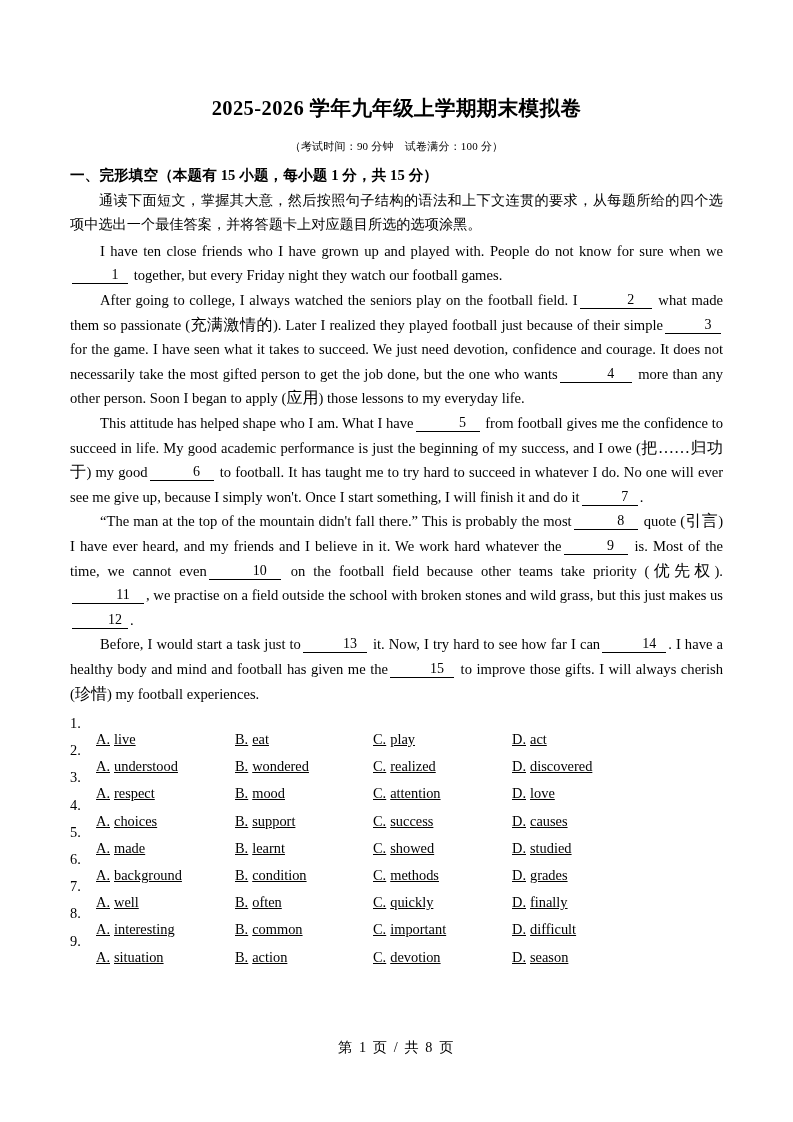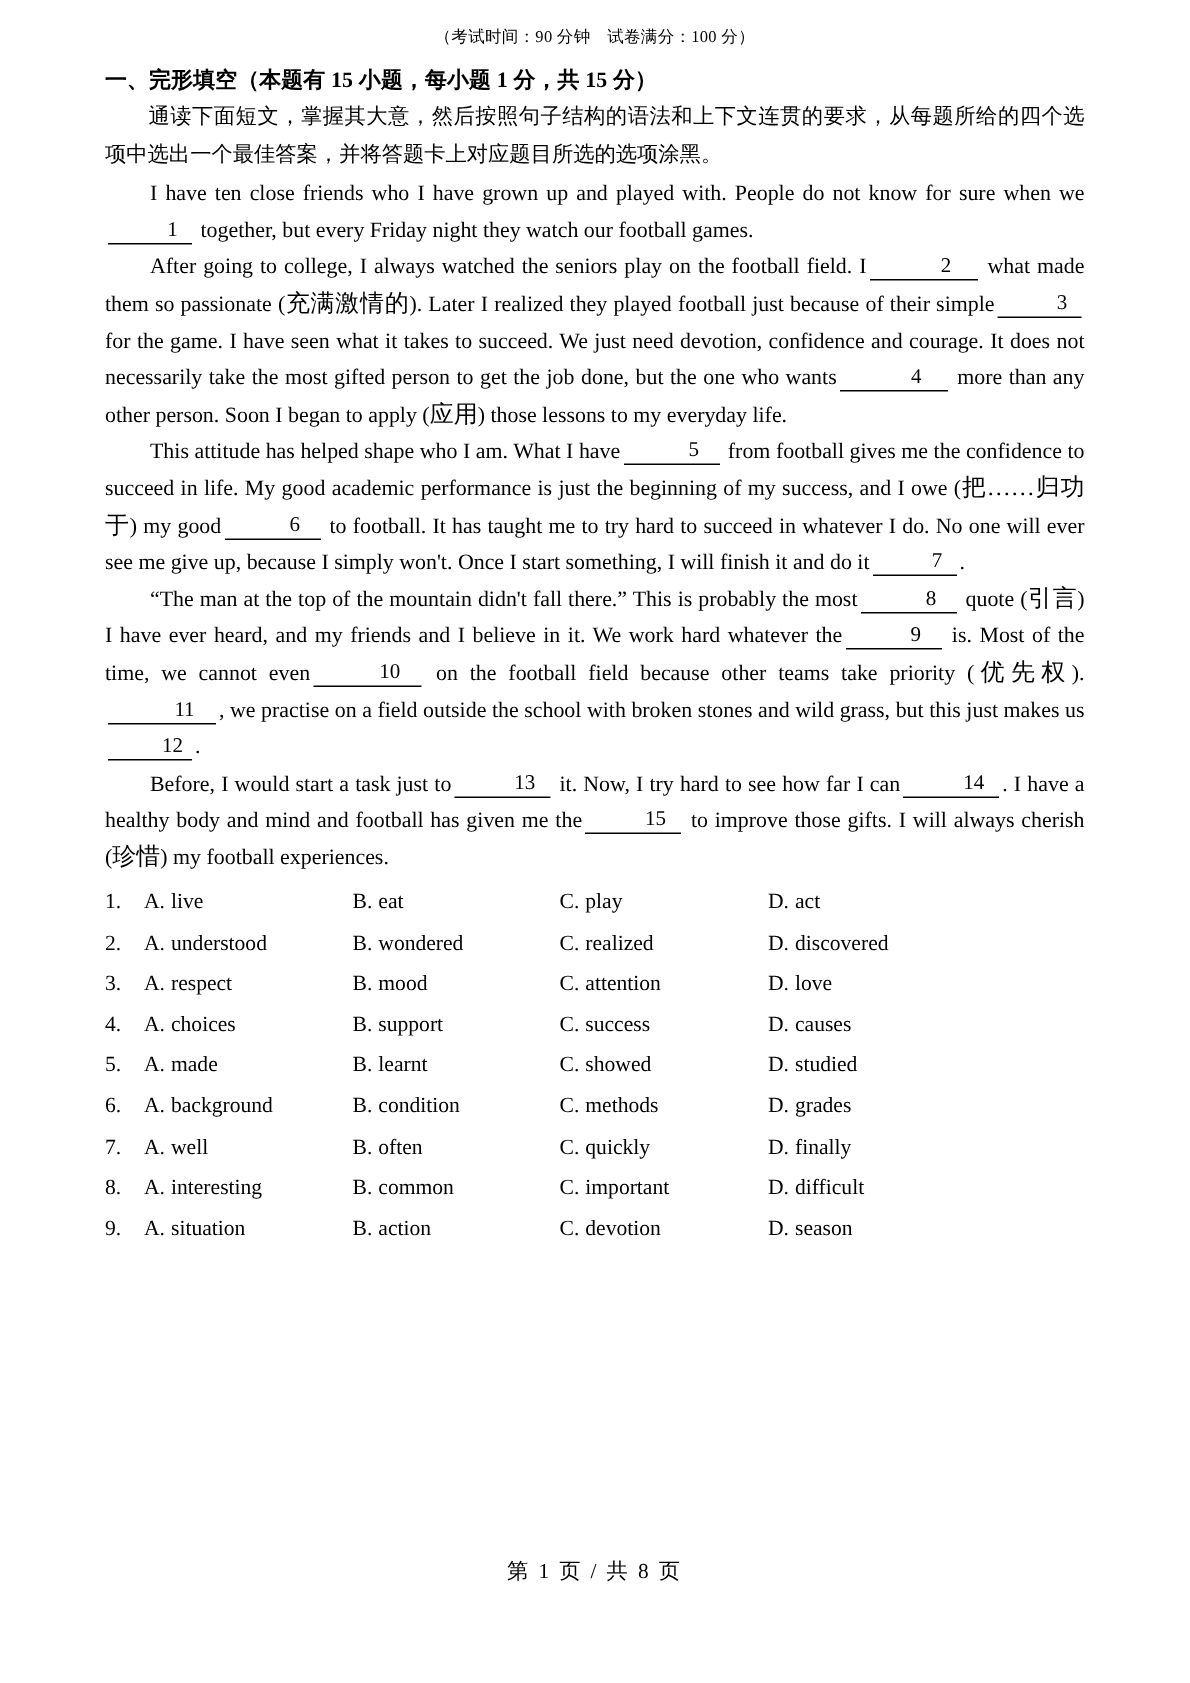--- a/index.html
+++ b/index.html
@@ -114,22 +114,23 @@
     font-size: 14.4px;
   }
   .opt-row .qnum {
     position: absolute;
     left: 0;
     top: 0;
     width: 26px;
   }
   .opt-row .opt {
     position: absolute;
-    top: 0;
+    top: 16px;
     white-space: nowrap;
+    text-decoration: underline;
   }
   .opt-row .opt .lt { margin-right: 4px; }
   .opt-a { left: 26px; }
   .opt-b { left: 165px; }
   .opt-c { left: 303px; }
   .opt-d { left: 442px; }
 
   
   .footer {
     position: absolute;
@@ -139,20 +140,21 @@
     text-align: center;
     font-size: 14.2px;
     letter-spacing: 1.6px;
   }
 </style>
 </head>
 <body>
 
 <div class="page">
 
+  <div class="doc-title">2025-2026 学年九年级上学期期末模拟卷</div>
   <div class="exam-meta">（考试时间：90 分钟　试卷满分：100 分）</div>
 
   <div class="section-heading">一、完形填空（本题有 15 小题，每小题 1 分，共 15 分）</div>
   <div class="instruction">通读下面短文，掌握其大意，然后按照句子结构的语法和上下文连贯的要求，从每题所给的四个选项中选出一个最佳答案，并将答题卡上对应题目所选的选项涂黑。</div>
 
   <div class="passage">
 
     <p><span>I have ten close friends who I have grown up and played with. People do not know for sure when we</span><span class="blank w1">1</span> <span>together, but every Friday night they watch our football games.</span></p>
 
     <p><span>After going to college, I always watched the seniors play on the football field. I</span><span class="blank w2">2</span> <span>what made them so passionate (</span><span class="cn">充满激情的</span><span>). Later I realized they played football just because of their simple</span><span class="blank w1">3</span> <span>for the game. I have seen what it takes to succeed. We just need devotion, confidence and courage. It does not necessarily take the most gifted person to get the job done, but the one who wants</span><span class="blank w2">4</span> <span>more than any other person. Soon I began to apply (</span><span class="cn">应用</span><span>) those lessons to my everyday life.</span></p>

